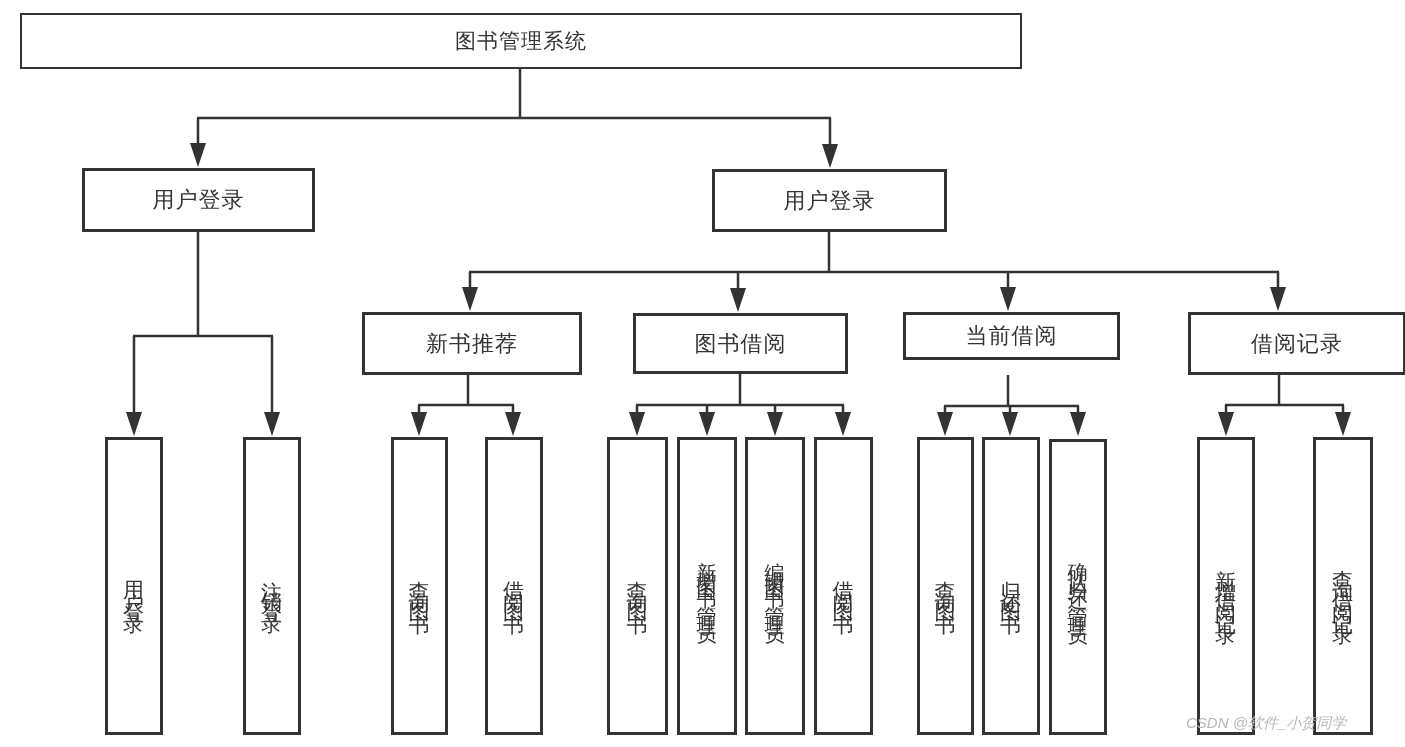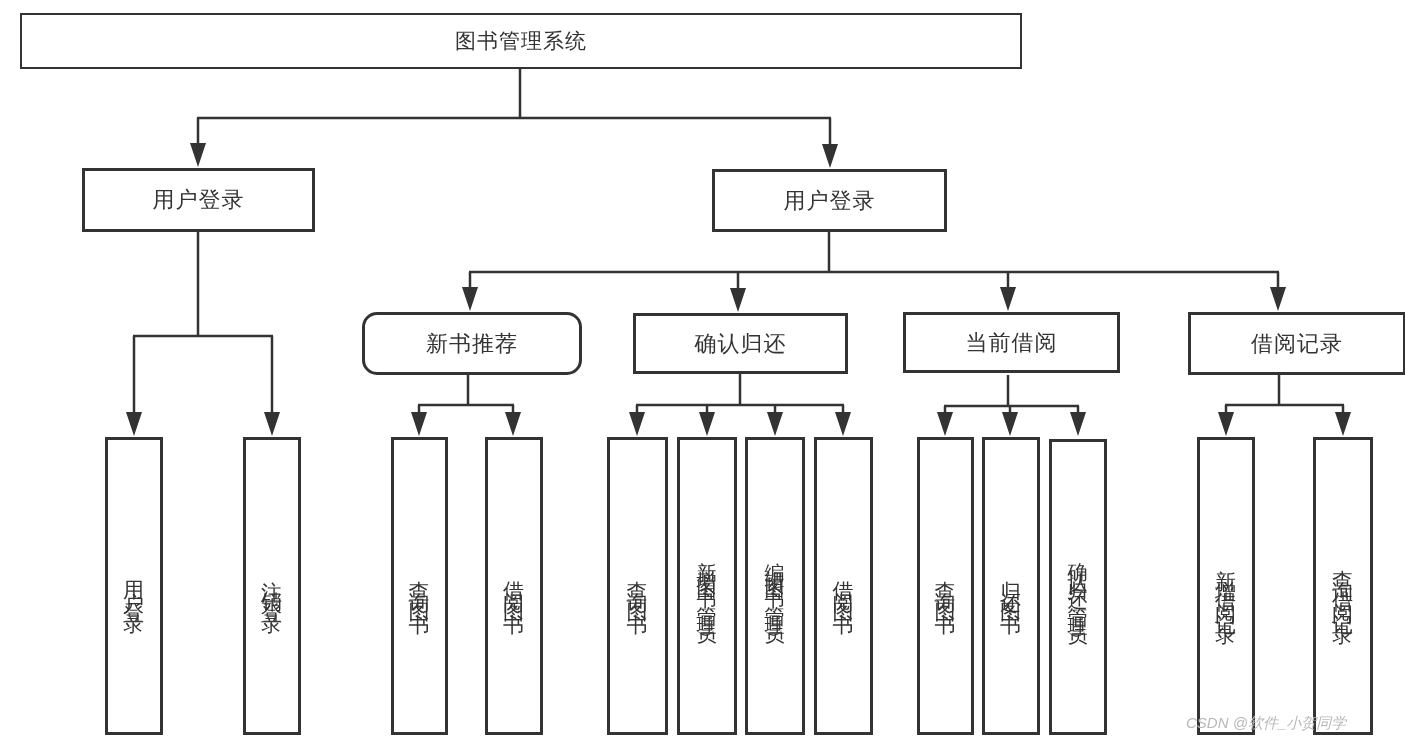--- a/index.html
+++ b/index.html
@@ -130,23 +130,23 @@
       <line x1="1343" y1="405" x2="1343" y2="415"></line>
         <polygon points="1343,436 1335,412 1351,412"></polygon>
     </g>
   </svg>
 
   <div class="node h root" style="left:20px;top:13px;width:1002px;height:56px;">图书管理系统</div>
 
   <div class="node h" style="left:82px;top:168px;width:233px;height:64px;">用户登录</div>
   <div class="node h" style="left:712px;top:169px;width:235px;height:63px;">用户登录</div>
 
-  <div class="node h" style="left:362px;top:312px;width:220px;height:63px;border-radius:15px;">新书推荐</div>
-  <div class="node h" style="left:633px;top:313px;width:215px;height:61px;">确认归还</div>
-  <div class="node h" style="left:903px;top:312px;width:217px;height:61px;font-family:Liberation Serif, serif;">当前借阅</div>
+  <div class="node h" style="left:362px;top:312px;width:220px;height:63px;">新书推荐</div>
+  <div class="node h" style="left:633px;top:313px;width:215px;height:61px;">图书借阅</div>
+  <div class="node h" style="left:903px;top:312px;width:217px;height:48px;font-family:Liberation Serif, serif;">当前借阅</div>
   <div class="node h" style="left:1172px;top:312px;width:218px;height:63px;margin-left:16px;">借阅记录</div>
 
   <div class="node v" style="left:105px;top:437px;width:58px;height:298px;">用户登录</div>
   <div class="node v" style="left:243px;top:437px;width:58px;height:298px;">注销登录</div>
 
   <div class="node v" style="left:391px;top:437px;width:57px;height:298px;">查询图书</div>
   <div class="node v" style="left:485px;top:437px;width:58px;height:298px;">借阅图书</div>
 
   <div class="node v" style="left:607px;top:437px;width:61px;height:298px;">查询图书</div>
   <div class="node v long" style="left:677px;top:437px;width:60px;height:298px;">新增图书（管理员）</div>

